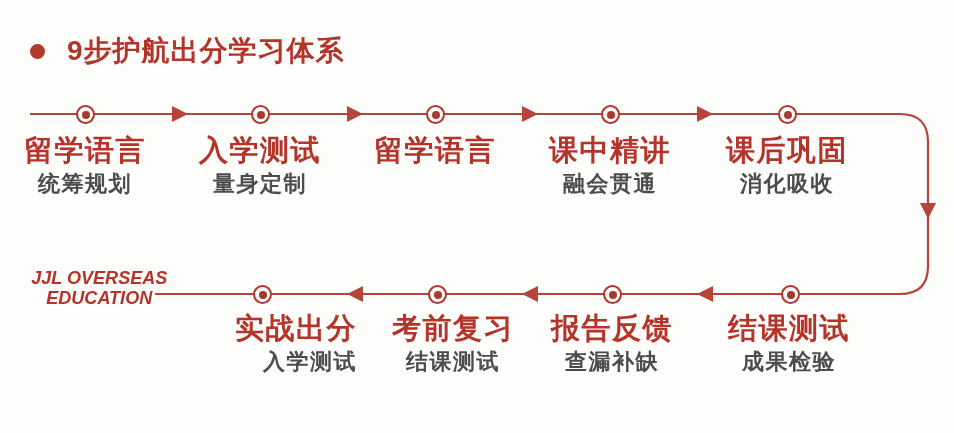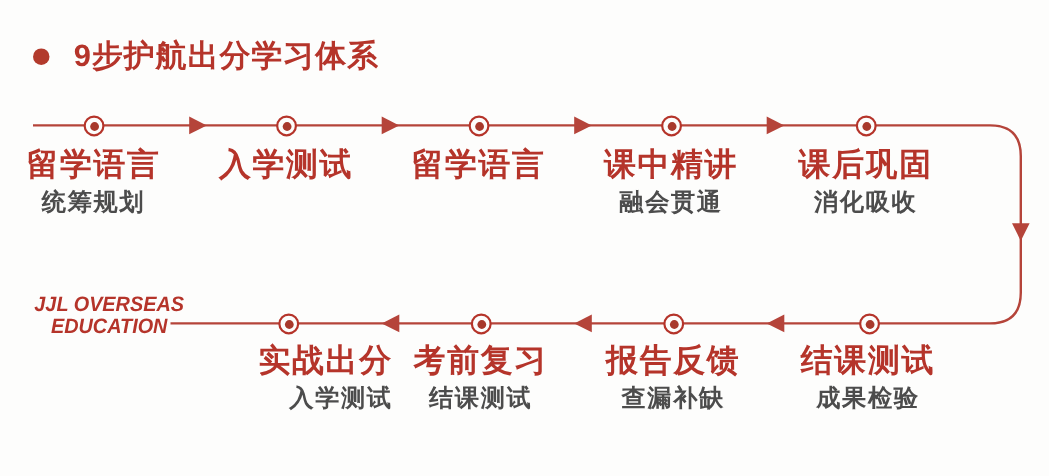--- a/index.html
+++ b/index.html
@@ -160,38 +160,39 @@
   <div class="node" style="left:428px; top:285px;"></div>
   <div class="node" style="left:603px; top:285px;"></div>
   <div class="node" style="left:781px; top:285px;"></div>
 
   <div class="step" style="left:-10px; top:133px;">
     <div class="step-title">留学语言</div>
     <div class="step-sub">统筹规划</div>
   </div>
   <div class="step" style="left:165px; top:133px;">
     <div class="step-title">入学测试</div>
+    <div class="step-sub">量身定制</div>
   </div>
   <div class="step" style="left:340px; top:133px;">
     <div class="step-title">留学语言</div>
   </div>
   <div class="step" style="left:692px; top:133px;">
     <div class="step-title">课后巩固</div>
     <div class="step-sub">消化吸收</div>
   </div>
   <div class="step" style="left:515px; top:133px;">
     <div class="step-title">课中精讲</div>
     <div class="step-sub">融会贯通</div>
   </div>
 
   <div class="step" style="left:167px; top:311px;text-align:right;">
     <div class="step-title">实战出分</div>
     <div class="step-sub">入学测试</div>
   </div>
-  <div class="step" style="left:342px; top:311px;">
+  <div class="step" style="left:358px; top:311px;">
     <div class="step-title">考前复习</div>
     <div class="step-sub">结课测试</div>
   </div>
   <div class="step" style="left:517px; top:311px;">
     <div class="step-title">报告反馈</div>
     <div class="step-sub">查漏补缺</div>
   </div>
   <div class="step" style="left:694px; top:311px;">
     <div class="step-title">结课测试</div>
     <div class="step-sub">成果检验</div>

